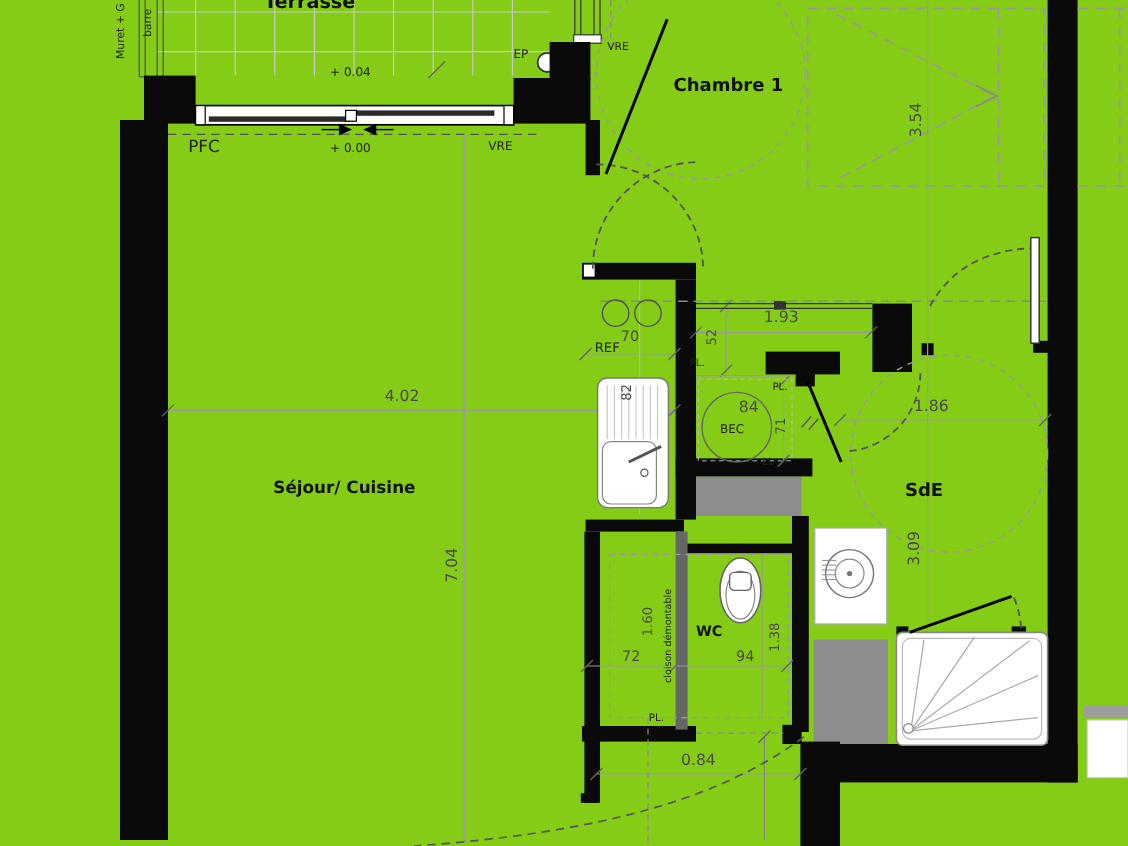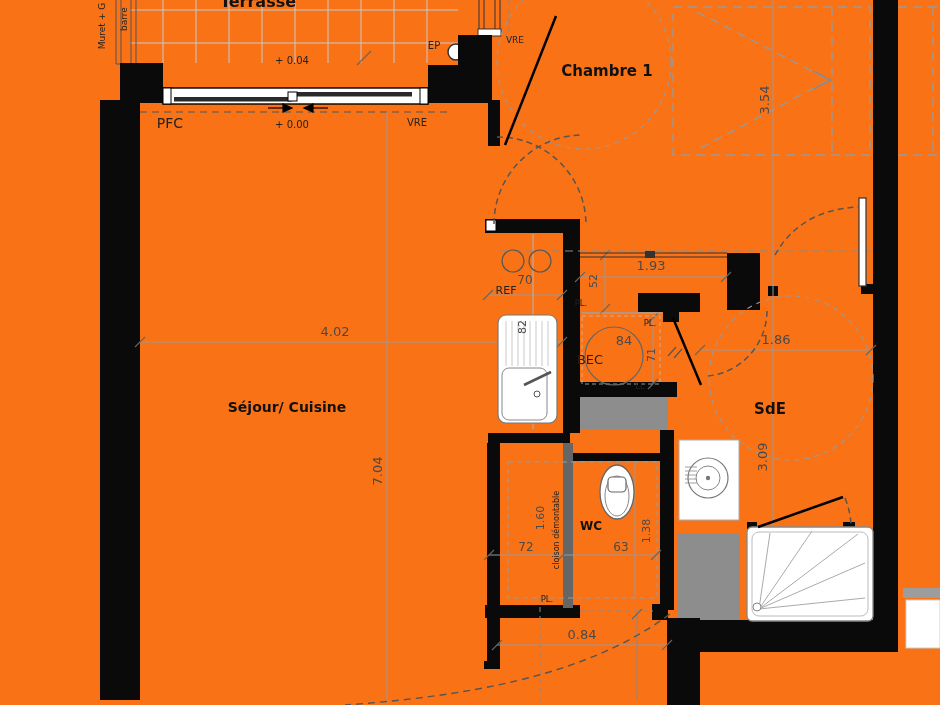--- a/index.html
+++ b/index.html
@@ -1,16 +1,16 @@
 <!DOCTYPE html>
 <html><head>
 <meta charset="utf-8">
 <style>
   html,body{margin:0;padding:0;background:#fff;}
-  .plan{position:relative;width:940px;height:705px;background:#f97316;overflow:hidden;
+  .plan{position:relative;width:940px;height:705px;background:#84cc16;overflow:hidden;
         font-family:"DejaVu Sans","Liberation Sans",sans-serif;}
   .plan svg{position:absolute;left:0;top:0;}
   .lbl{position:absolute;transform:translate(-50%,-50%);white-space:nowrap;
        color:#333;line-height:1;}
   .lbl.rot{transform:translate(-50%,-50%) rotate(-90deg);}
   .lbl.room{font-weight:bold;color:#111;}
   .lbl.dim{color:#4a4a4a;}
   .lbl.abbr{color:#222;}
 </style>
 </head>
@@ -227,21 +227,21 @@
 <div class="lbl room" style="left:591px;top:526px;font-size:12px">WC</div>
 <div class="lbl room" style="left:770px;top:409px;font-size:15px">SdE</div>
 
 <div class="lbl abbr" style="left:292px;top:61px;font-size:10px">+ 0.04</div>
 <div class="lbl abbr" style="left:292px;top:125px;font-size:10px">+ 0.00</div>
 <div class="lbl abbr" style="left:170px;top:123px;font-size:14px">PFC</div>
 <div class="lbl abbr" style="left:417px;top:123px;font-size:10px">VRE</div>
 <div class="lbl abbr" style="left:515px;top:40px;font-size:9px">VRE</div>
 <div class="lbl abbr" style="left:434px;top:46px;font-size:10px">EP</div>
 <div class="lbl abbr" style="left:506px;top:290px;font-size:11px">REF</div>
-<div class="lbl abbr" style="left:590px;top:359px;font-size:13px">BEC</div>
+<div class="lbl abbr" style="left:610px;top:359px;font-size:10px">BEC</div>
 <div class="lbl abbr" style="left:640px;top:386px;font-size:8.5px">LL</div>
 <div class="lbl abbr" style="left:581px;top:303px;font-size:8.5px">PL.</div>
 <div class="lbl abbr" style="left:650px;top:323px;font-size:8.5px">PL.</div>
 <div class="lbl abbr" style="left:547px;top:599px;font-size:8.5px">PL.</div>
 <div class="lbl abbr rot" style="left:557px;top:530px;font-size:8px">cloison démontable</div>
 <div class="lbl abbr rot" style="left:102px;top:26px;font-size:9px">Muret + G</div>
 <div class="lbl abbr rot" style="left:124px;top:19px;font-size:9px">barre</div>
 
 <div class="lbl dim" style="left:335px;top:331px;font-size:13px">4.02</div>
 <div class="lbl dim rot" style="left:377px;top:471px;font-size:13px">7.04</div>
@@ -249,17 +249,17 @@
 <div class="lbl dim" style="left:651px;top:265px;font-size:13px">1.93</div>
 <div class="lbl dim rot" style="left:593px;top:281px;font-size:11px">52</div>
 <div class="lbl dim" style="left:525px;top:280px;font-size:12px">70</div>
 <div class="lbl dim rot" style="left:522px;top:327px;font-size:11px">82</div>
 <div class="lbl dim" style="left:624px;top:340px;font-size:13px">84</div>
 <div class="lbl dim rot" style="left:651px;top:355px;font-size:11px">71</div>
 <div class="lbl dim" style="left:776px;top:339px;font-size:13px">1.86</div>
 <div class="lbl dim rot" style="left:762px;top:457px;font-size:13px">3.09</div>
 <div class="lbl dim" style="left:526px;top:547px;font-size:12px">72</div>
 <div class="lbl dim rot" style="left:540px;top:518px;font-size:11px">1.60</div>
-<div class="lbl dim" style="left:621px;top:547px;font-size:12px">63</div>
+<div class="lbl dim" style="left:621px;top:547px;font-size:12px">94</div>
 <div class="lbl dim rot" style="left:646px;top:531px;font-size:11px">1.38</div>
 <div class="lbl dim" style="left:582px;top:634px;font-size:13px">0.84</div>
 
 </div>
 
 </body></html>

